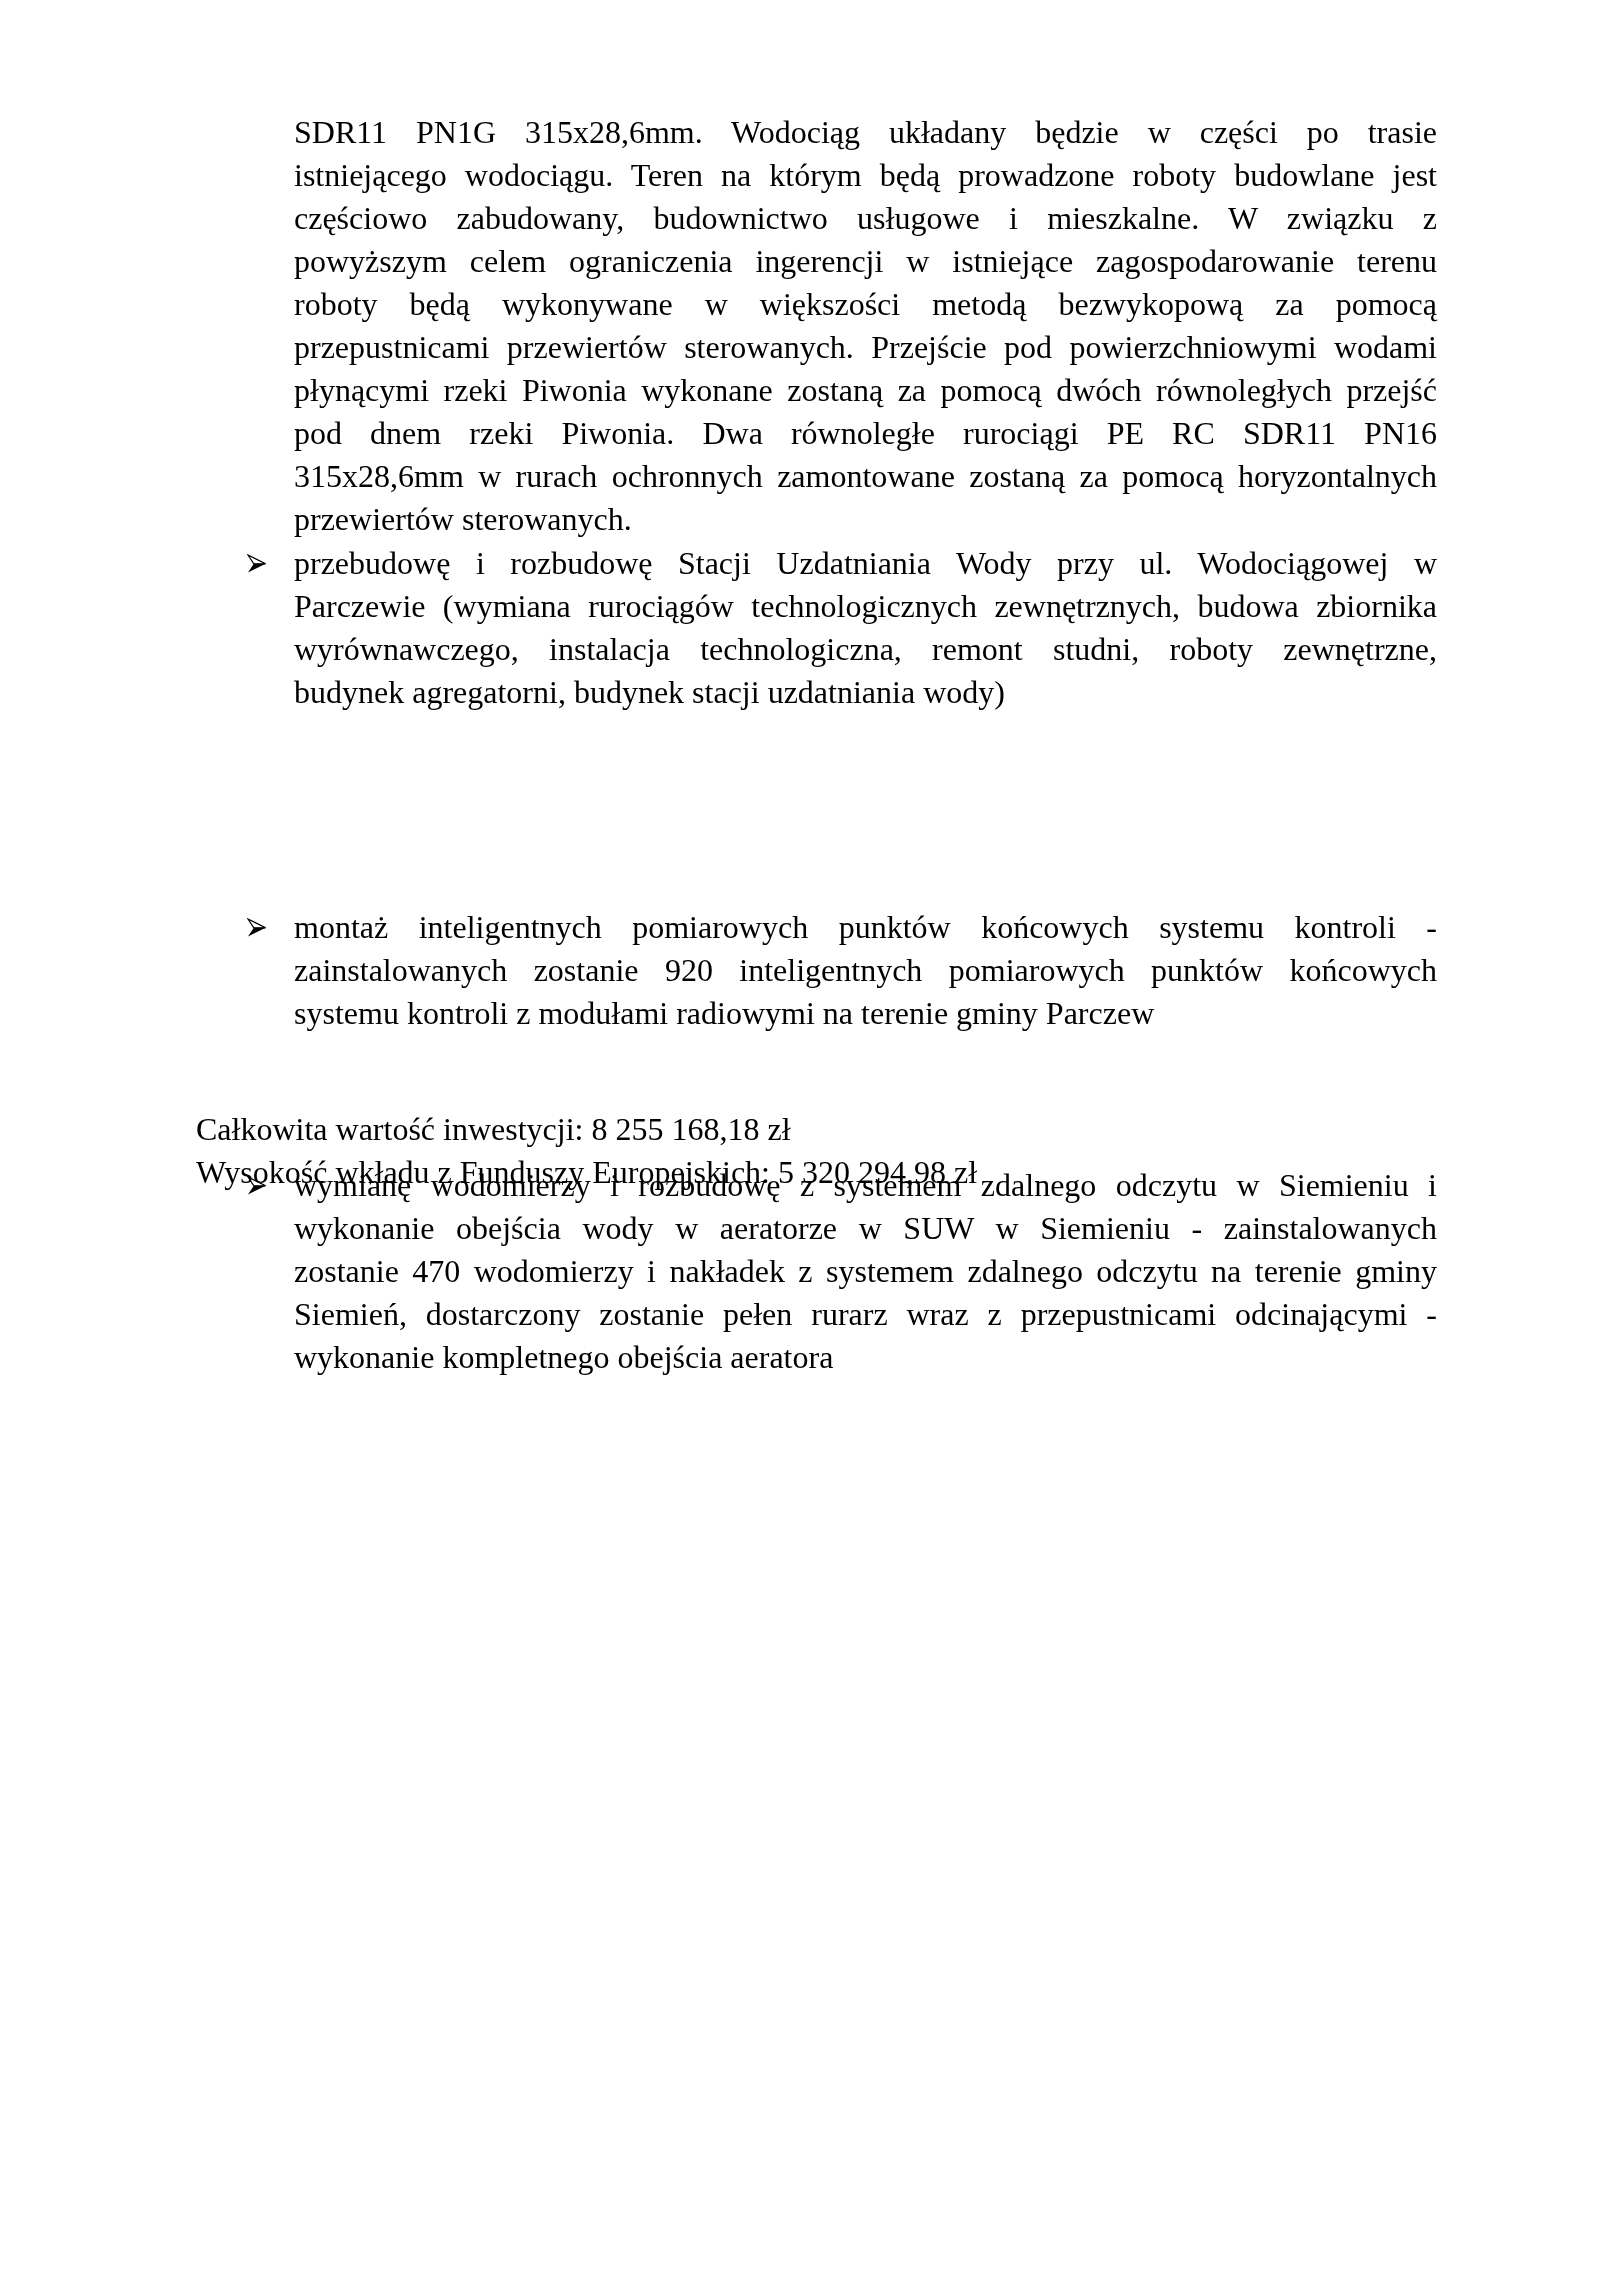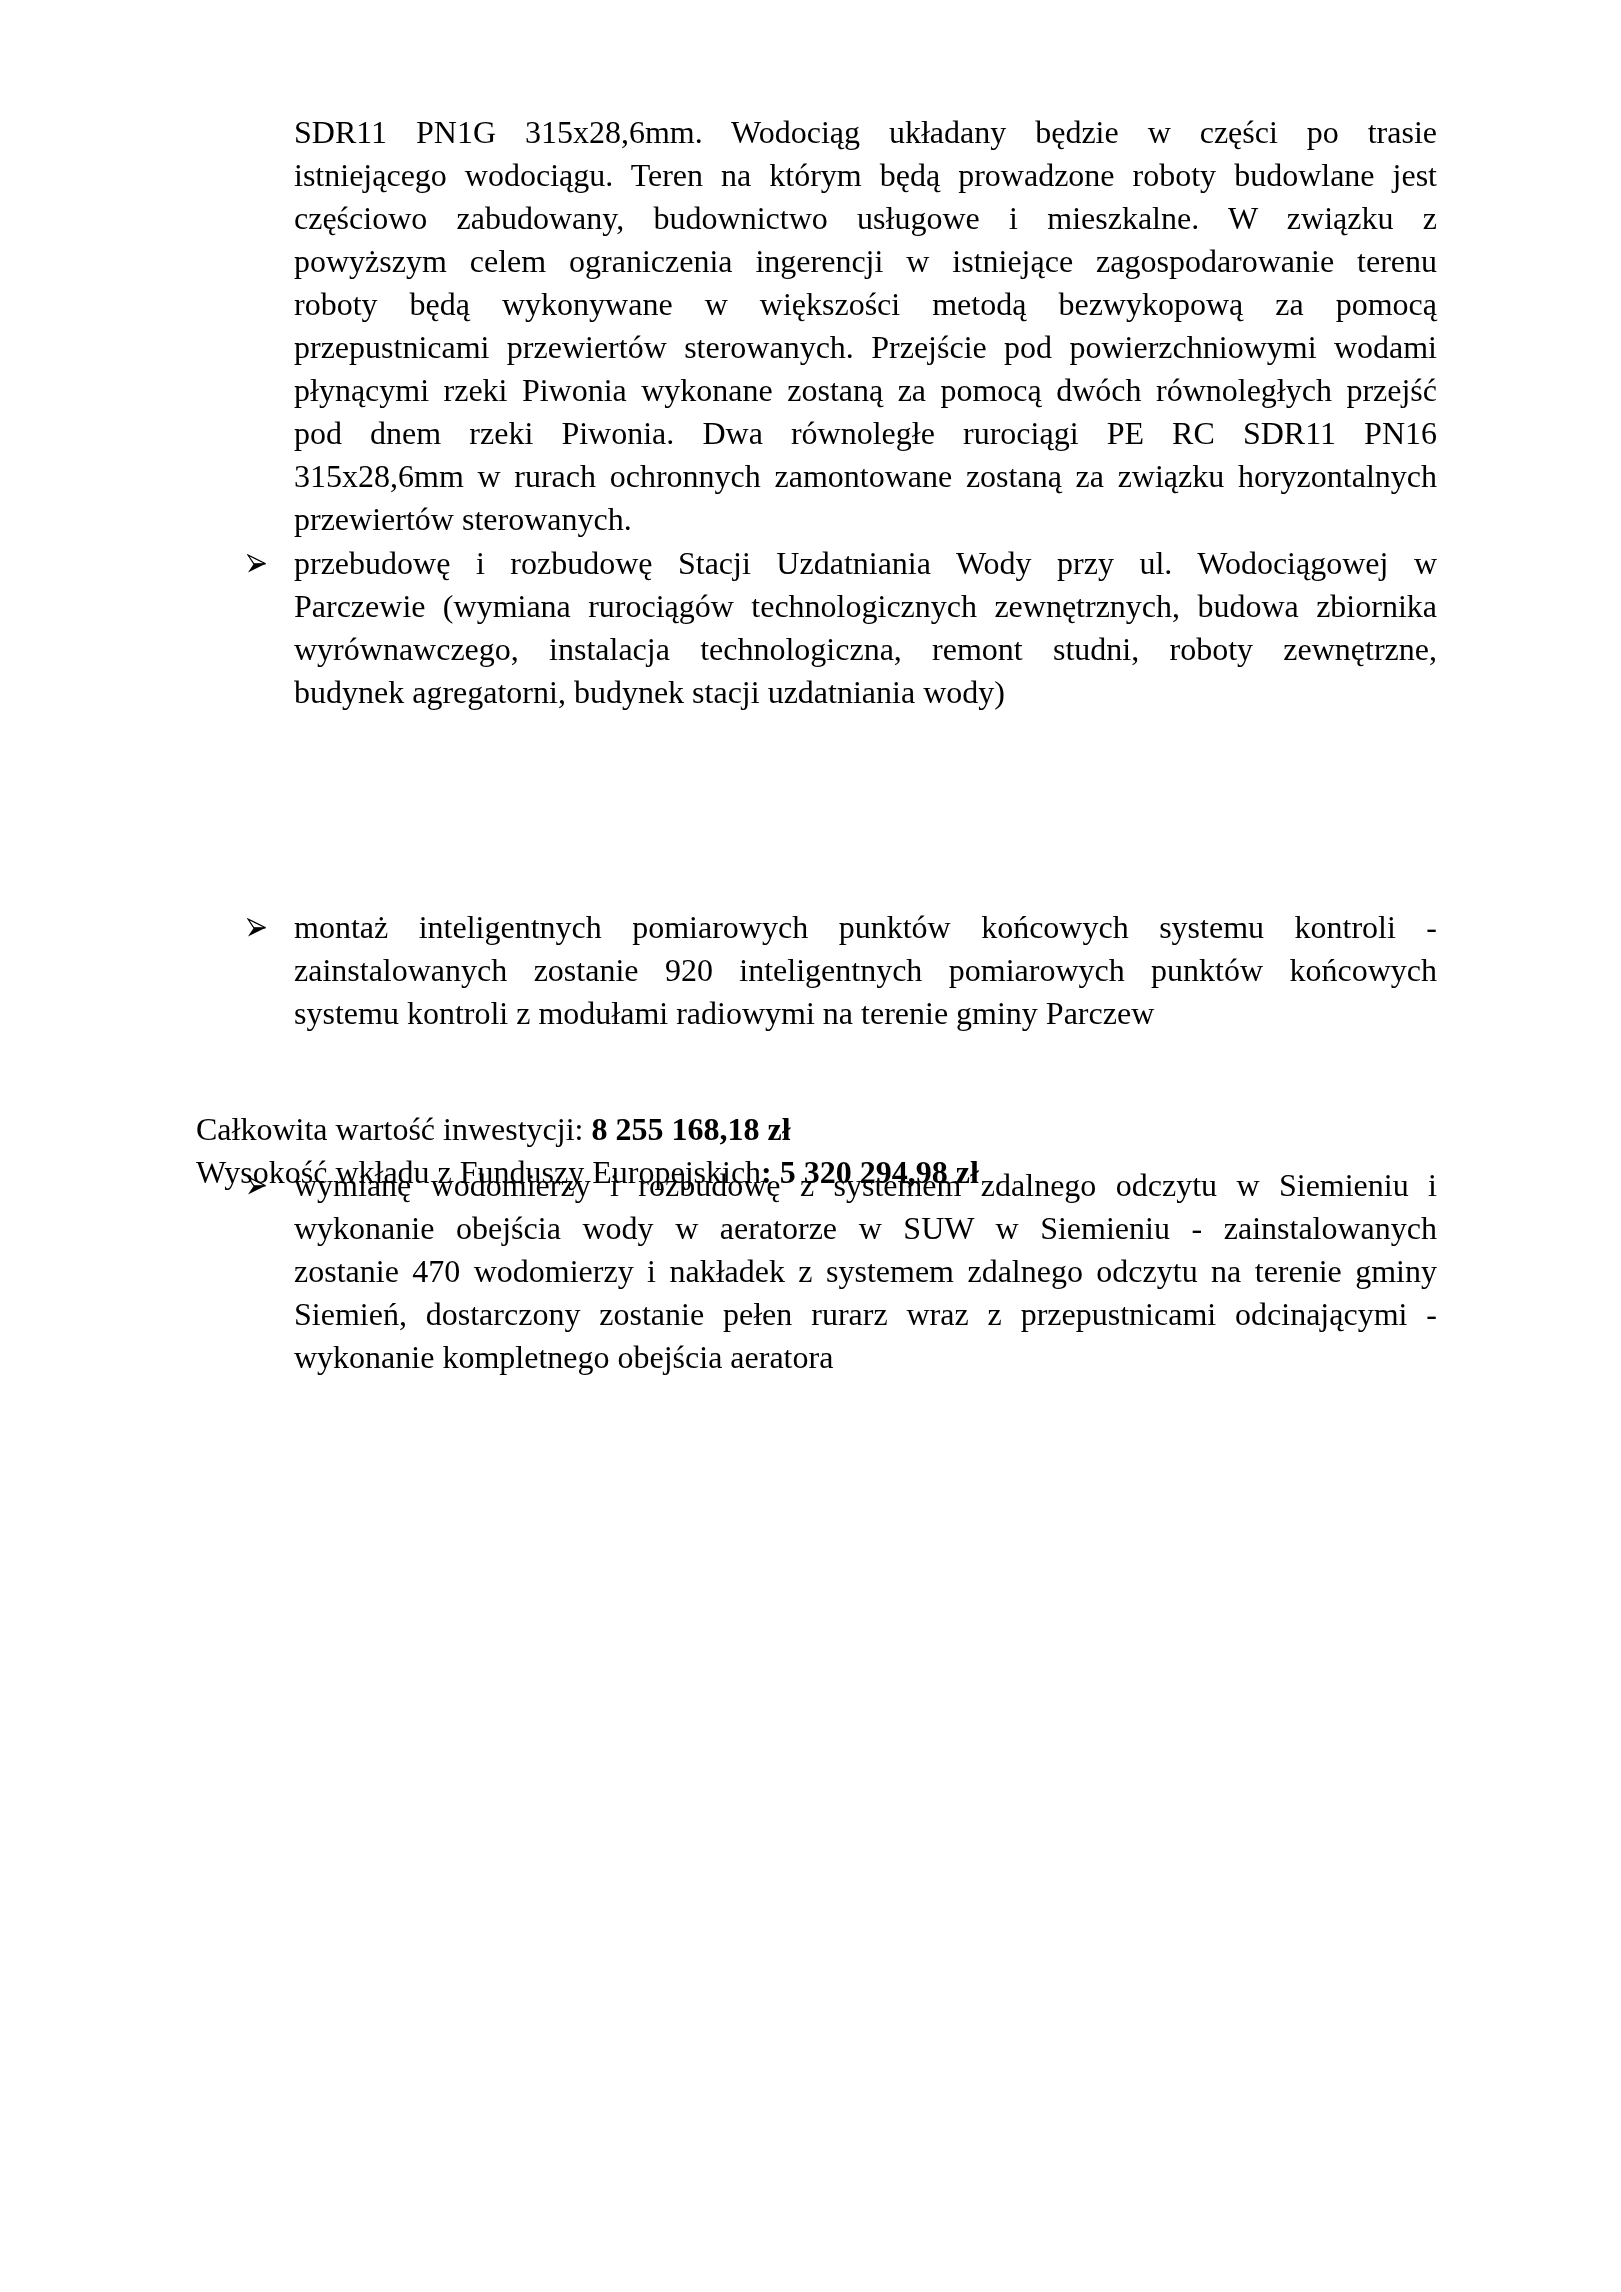--- a/index.html
+++ b/index.html
@@ -8,37 +8,37 @@
   .page { position: absolute; left: 0; top: 0; width: 1431px; height: 2293px; }
   .block { position: absolute; left: 294px; width: 1143px; }
   .line { display: block; height: 43px; line-height: 43px; font-size: 32px;
           white-space: nowrap; text-align: justify; text-align-last: justify; }
   .line.last { text-align-last: left; }
   .bullet-item { position: relative; }
   .bullet { position: absolute; left: -47px; top: 0; width: 21.6px; height: 43px; }
   .bullet svg { position: absolute; top: 11.8px; left: 0; }
   .summary { position: absolute; left: 196px; width: 980px; }
   .summary .line { text-align: left; text-align-last: left; }
-  .bold { font-weight: bold; }
+  .bold { font-weight: normal; }
 </style>
 </head>
 <body>
 
 <div class="page">
 
   <div class="block" style="top:111px;">
     <span class="line">SDR11 PN1G 315x28,6mm. Wodociąg układany będzie w części po trasie</span>
     <span class="line">istniejącego wodociągu. Teren na którym będą prowadzone roboty budowlane jest</span>
     <span class="line">częściowo zabudowany, budownictwo usługowe i mieszkalne. W związku z</span>
     <span class="line">powyższym celem ograniczenia ingerencji w istniejące zagospodarowanie terenu</span>
     <span class="line">roboty będą wykonywane w większości metodą bezwykopową za pomocą</span>
     <span class="line">przepustnicami przewiertów sterowanych. Przejście pod powierzchniowymi wodami</span>
     <span class="line">płynącymi rzeki Piwonia wykonane zostaną za pomocą dwóch równoległych przejść</span>
     <span class="line">pod dnem rzeki Piwonia. Dwa równoległe rurociągi PE RC SDR11 PN16</span>
-    <span class="line">315x28,6mm w rurach ochronnych zamontowane zostaną za związku horyzontalnych</span>
+    <span class="line">315x28,6mm w rurach ochronnych zamontowane zostaną za pomocą horyzontalnych</span>
     <span class="line last">przewiertów sterowanych.</span>
   </div>
 
   <div class="block bullet-item" style="top:542px;">
     <span class="bullet">
       <svg width="19.6" height="19.6" viewBox="0 0 20 20">
           <polygon points="1,1 19,10 1,19 7,10" fill="#000"></polygon>
           <polygon points="1,1 19,10 7,10" fill="#fff" stroke="#000" stroke-width="1.2"></polygon>
         </svg>
     </span>

